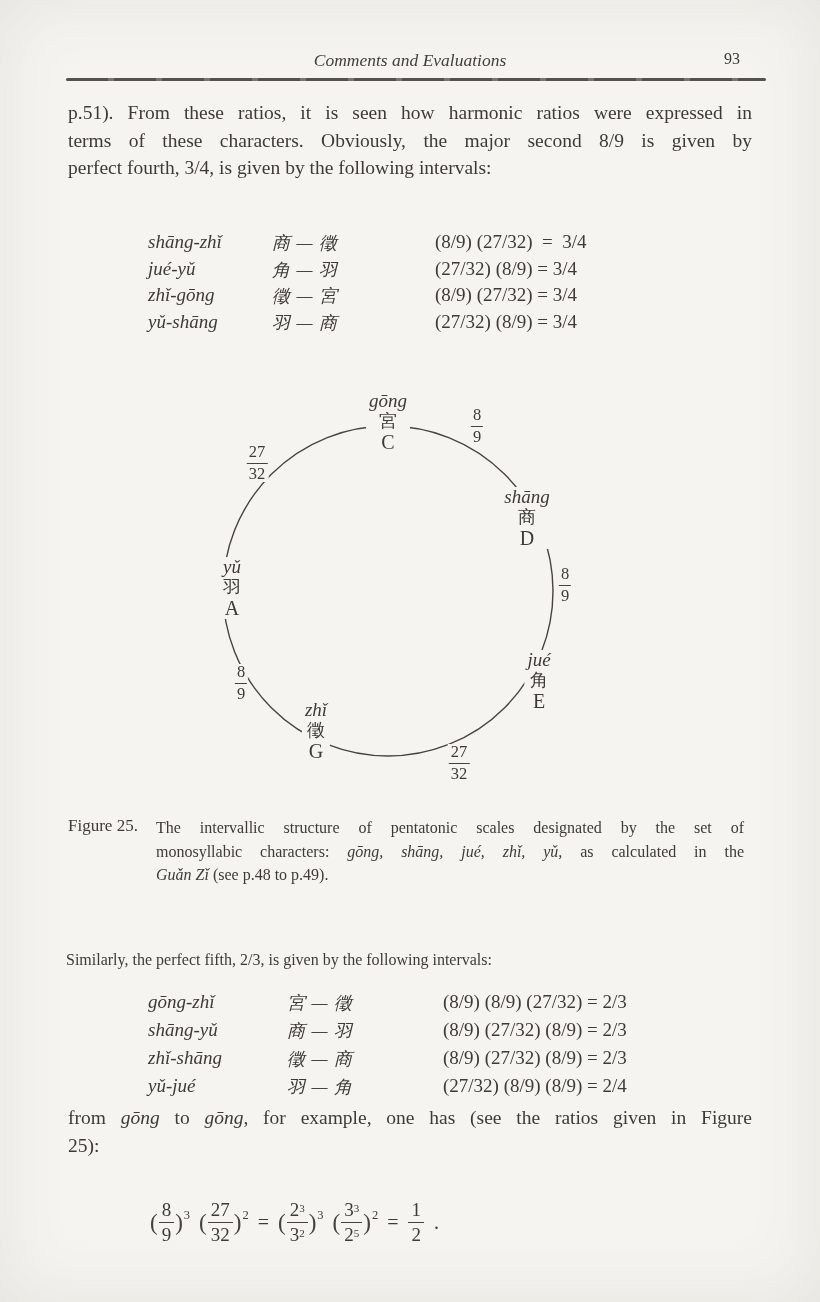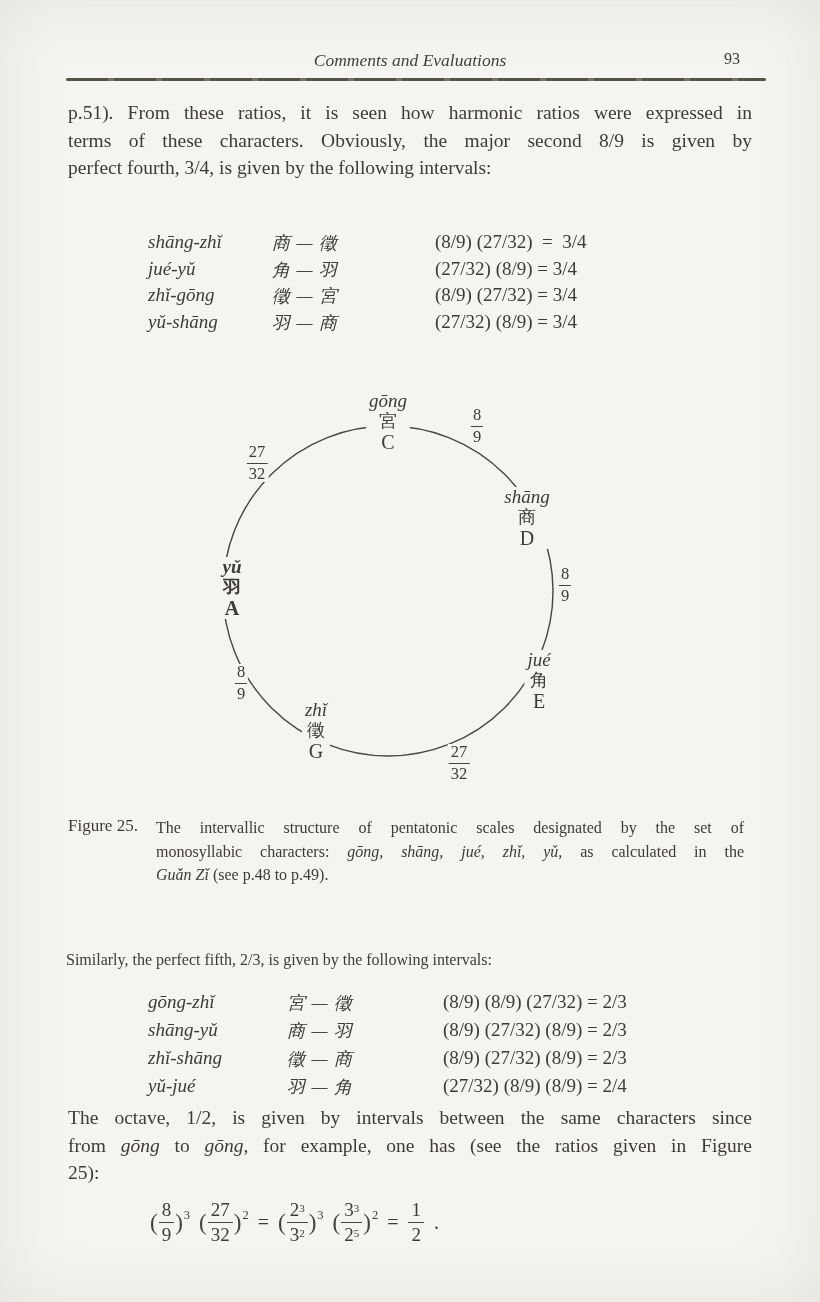--- a/index.html
+++ b/index.html
@@ -111,21 +111,21 @@
         <div class="note" style="left: 539px; top: 262px;">
           <span class="np">jué</span>
           <span class="nh">角</span>
           <span class="nl">E</span>
         </div>
         <div class="note" style="left: 316px; top: 312px;">
           <span class="np">zhǐ</span>
           <span class="nh">徵</span>
           <span class="nl">G</span>
         </div>
-        <div class="note" style="left: 232px; top: 169px; font-weight: bold;">
+        <div class="note" style="left: 232px; top: 169px;">
           <span class="np">yǔ</span>
           <span class="nh">羽</span>
           <span class="nl">A</span>
         </div>
         <div class="ratio" style="left: 477px; top: 19px;">
           <span class="num">8</span>
           <span class="den">9</span>
         </div>
         <div class="ratio" style="left: 565px; top: 178px;">
           <span class="num">8</span>
@@ -172,21 +172,20 @@
         <span class="col-formula" style="left: 375px;">(8/9) (27/32) (8/9) = 2/3</span>
       </div>
       <div class="trow" style="top: 84px;">
         <span class="col-pinyin" style="left: 80px;">yǔ-jué</span>
         <span class="col-han" style="left: 219px;">羽 — 角</span>
         <span class="col-formula" style="left: 375px;">(27/32) (8/9) (8/9) = 2/4</span>
       </div>
     </div>
 
   <div id="octave-par" class="textblock">
-      <div class="line just"><span>The octave, 1/2, is given by intervals between the same characters since</span></div>
       <div class="line just"><span>from </span><em>gōng</em><span> to </span><em>gōng</em><span>, for example, one has (see the ratios given in Figure</span></div>
       <div class="line"><span>25):</span></div>
     </div>
 
   <div id="equation" class="equation">
       <span class="eq-term">
         <span class="paren">(</span>
         <span class="frac">
           <span class="fnum">8</span>
           <span class="fden">9</span>

